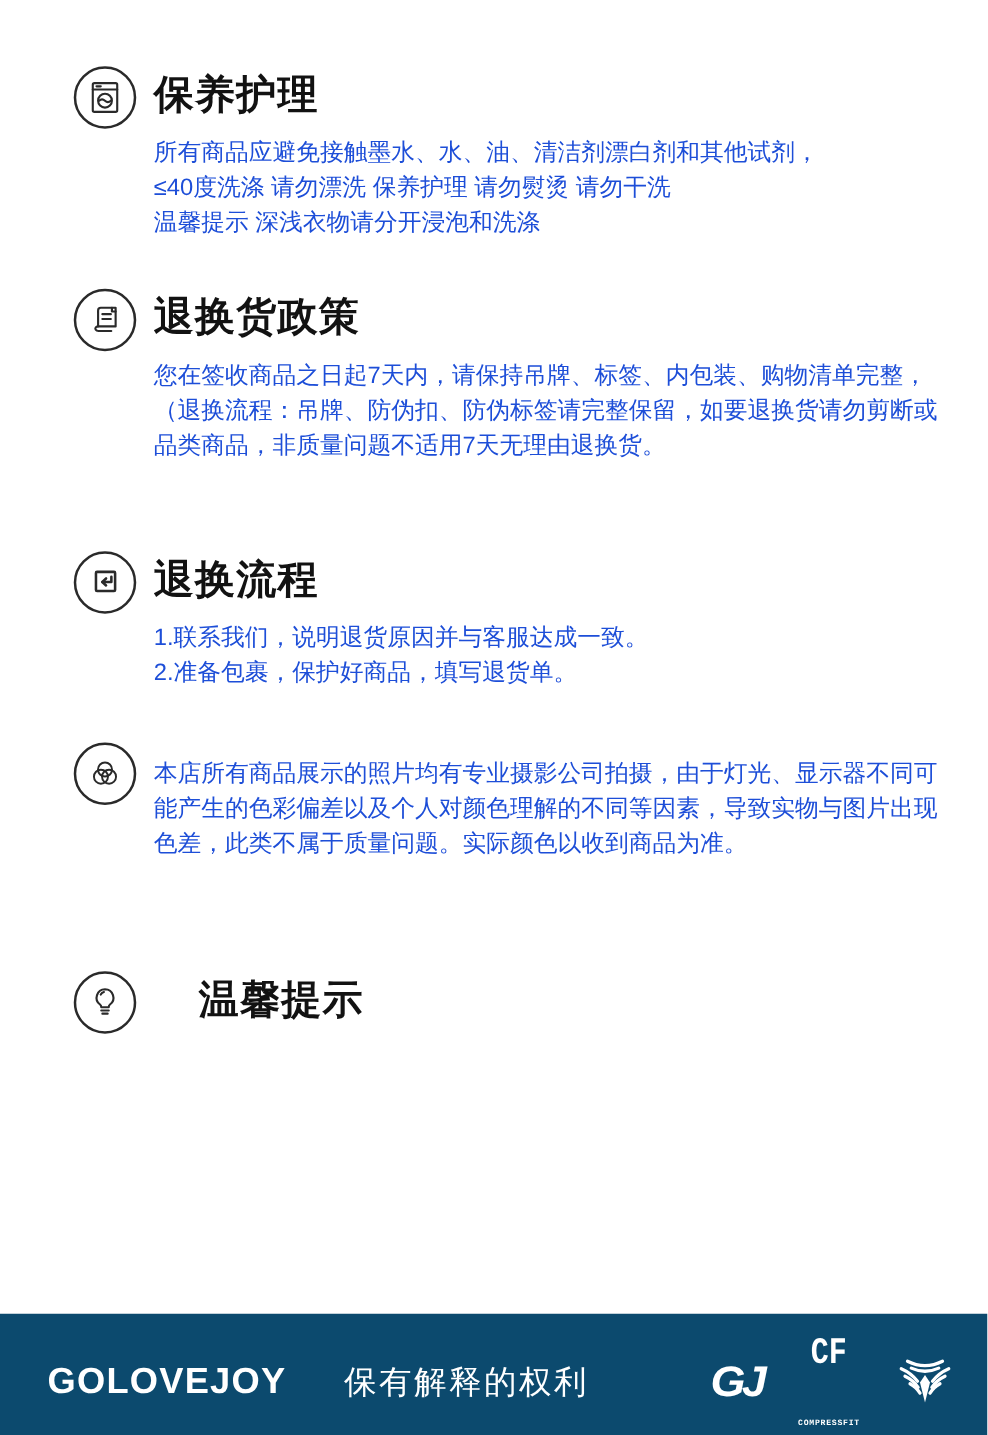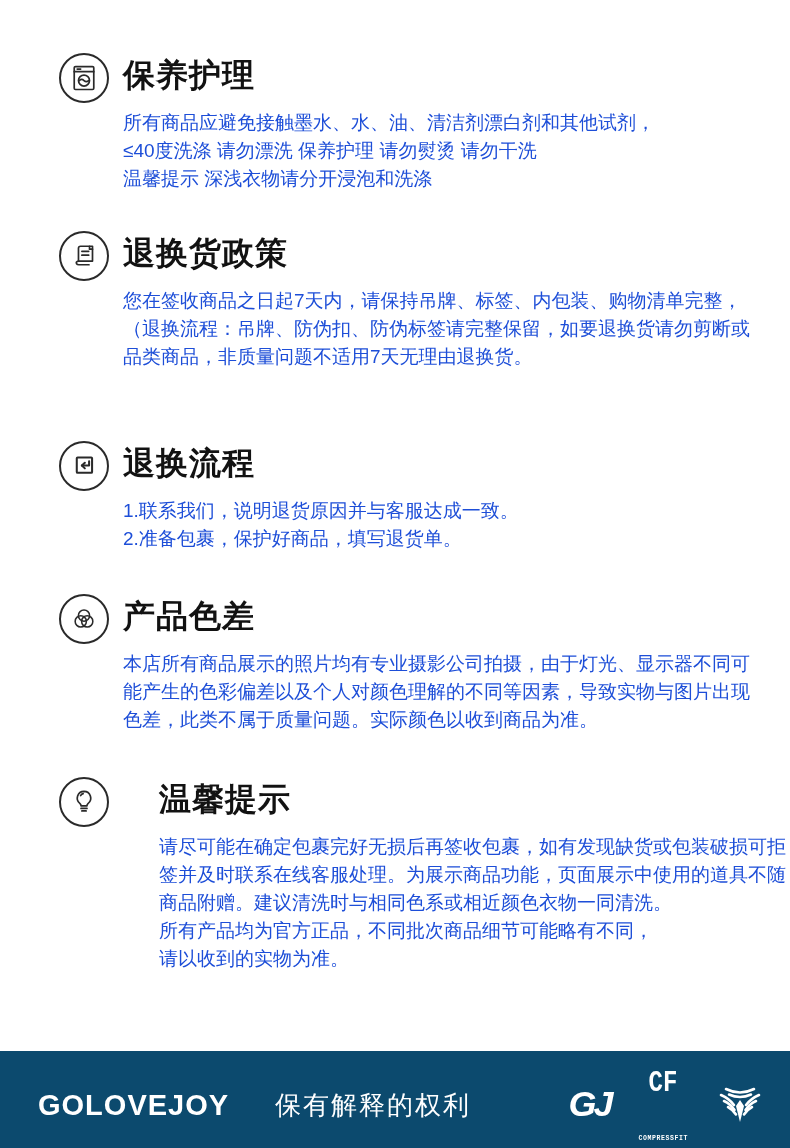--- a/index.html
+++ b/index.html
@@ -121,47 +121,39 @@
 
 <section class="info-section s4">
   <div class="icon-circle">
     <svg width="34" height="34" viewBox="0 0 40 40" fill="none" stroke="#2a2a2a" stroke-width="1.8">
       <circle cx="20" cy="16" r="6.6"></circle>
       <circle cx="16.2" cy="22.8" r="6.6"></circle>
       <circle cx="23.8" cy="22.8" r="6.6"></circle>
     </svg>
   </div>
   <div class="section-content">
-    <h2 class="section-title">产品色差</h2>
     <div class="section-body">
         <div class="body-line">本店所有商品展示的照片均有专业摄影公司拍摄，由于灯光、显示器不同可</div>
         <div class="body-line">能产生的色彩偏差以及个人对颜色理解的不同等因素，导致实物与图片出现</div>
         <div class="body-line">色差，此类不属于质量问题。实际颜色以收到商品为准。</div>
       </div>
   </div>
 </section>
 
 <section class="info-section s5">
   <div class="icon-circle">
     <svg width="34" height="34" viewBox="0 0 40 40" fill="none" stroke="#2a2a2a" stroke-width="2" stroke-linecap="round" stroke-linejoin="round">
       <path d="M20 7.5 a8 8 0 0 1 4.7 14.4 c-0.9 0.7 -1.2 1.6 -1.2 2.6 h-7 c0 -1 -0.3 -1.9 -1.2 -2.6 A8 8 0 0 1 20 7.5 z"></path>
       <line x1="16.5" y1="27.5" x2="23.5" y2="27.5"></line>
       <path d="M17.5 30.5 h5"></path>
       <path d="M16 12.5 q1 -1.8 3 -2.3"></path>
     </svg>
   </div>
   <div class="section-content">
     <h2 class="section-title">温馨提示</h2>
-    <div class="section-body">
-        <div class="body-line">请尽可能在确定包裹完好无损后再签收包裹，如有发现缺货或包装破损可拒</div>
-        <div class="body-line">签并及时联系在线客服处理。为展示商品功能，页面展示中使用的道具不随</div>
-        <div class="body-line">商品附赠。建议清洗时与相同色系或相近颜色衣物一同清洗。</div>
-        <div class="body-line">所有产品均为官方正品，不同批次商品细节可能略有不同，</div>
-        <div class="body-line">请以收到的实物为准。</div>
-      </div>
   </div>
 </section>
 
 <footer>
   <span class="brand">GOLOVEJOY</span>
   <span class="disclaimer">保有解释的权利</span>
   <div class="footer-logos">
     <span class="gj-logo">GJ</span>
     <span class="cf-logo-wrap">
       <span class="cf-logo">CF</span>

